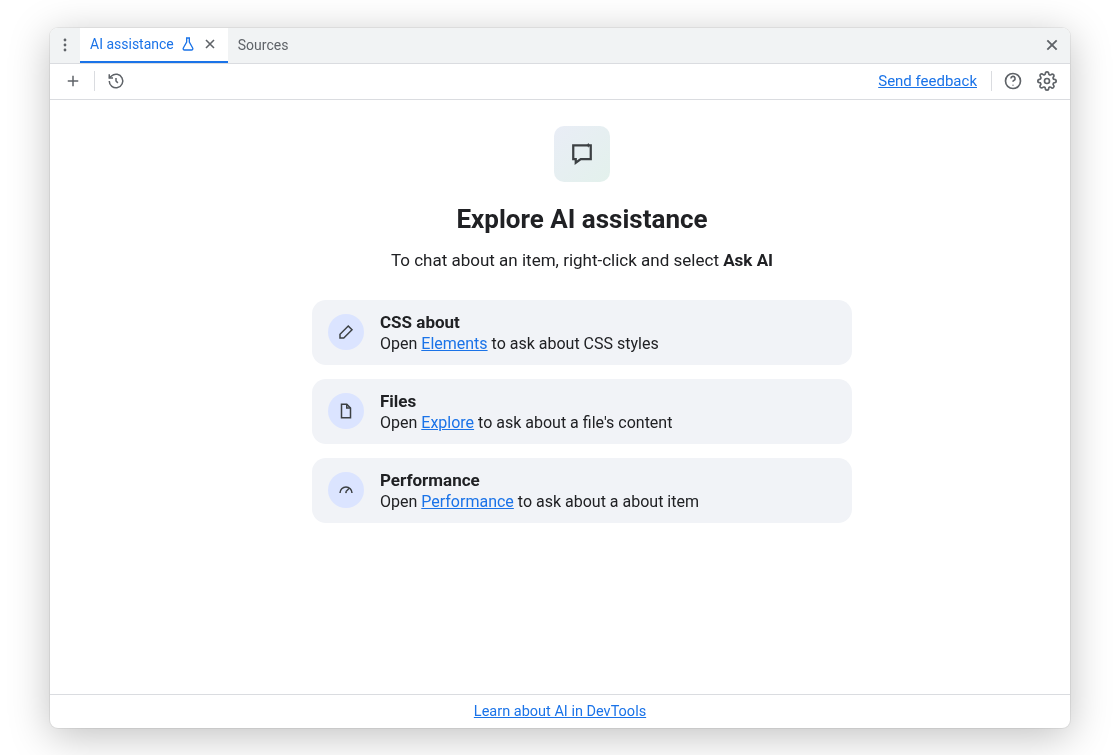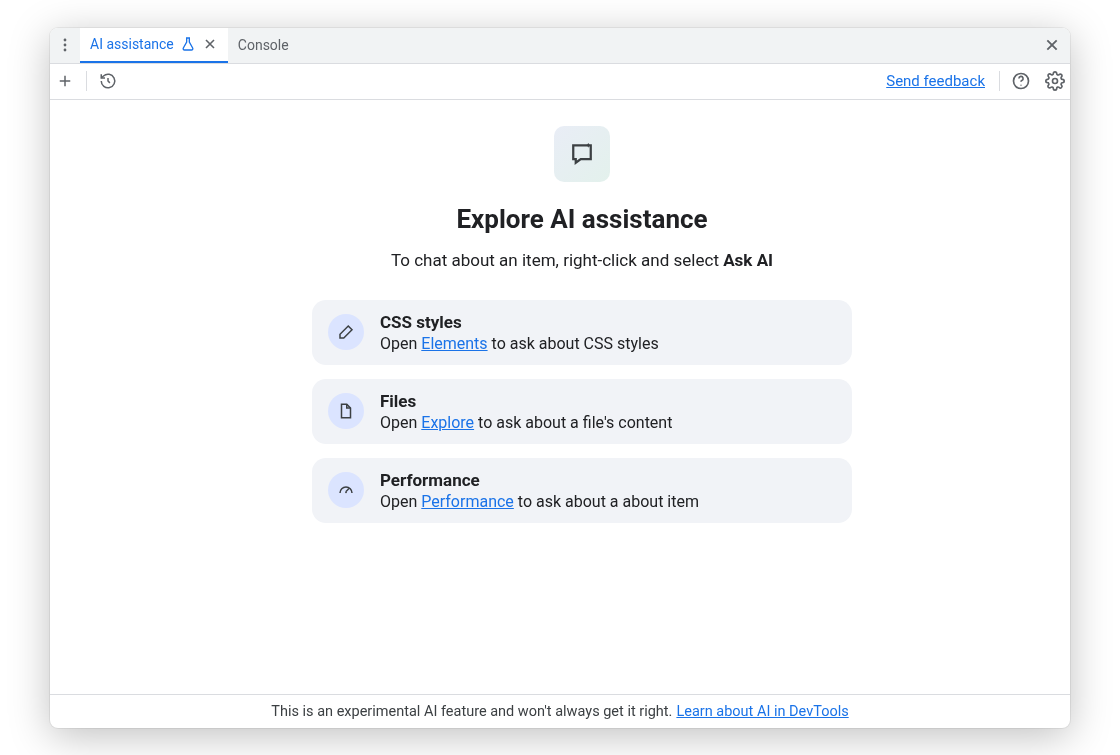--- a/index.html
+++ b/index.html
@@ -56,21 +56,21 @@
       width:16px;height:16px;display:flex;align-items:center;justify-content:center;
       color:#5f6368;border-radius:2px;font-size:14px;
     }
     .tabbar .spacer { flex:1; }
     .tabbar .close-x { width:36px;display:flex;align-items:center;justify-content:center;color:#5f6368;font-size:18px;cursor:pointer;}
     
     .toolbar {
       height: 36px;
       display:flex;
       align-items:center;
-      padding: 0 2px;
+      padding: 0 10px;
       border-bottom: 1px solid #dadce0;
       gap: 8px;
     }
     .tool-btn {
       width:26px;height:26px;display:flex;align-items:center;justify-content:center;
       color:#5f6368;border:none;background:transparent;cursor:pointer;border-radius:4px;
     }
     .tool-sep { width:1px;height:20px;background:#dadce0; }
     .toolbar .spacer { flex:1; }
     .feedback-link {
@@ -153,21 +153,21 @@
             <path d="M9 3h6M10 3v6l-5 9a2 2 0 0 0 1.8 3h10.4a2 2 0 0 0 1.8-3l-5-9V3"></path>
           </svg>
       </span>
       <span class="close">
         <svg width="12" height="12" viewBox="0 0 12 12">
             <path d="M2 2l8 8M10 2l-8 8" stroke="currentColor" stroke-width="1.6"></path>
           </svg>
       </span>
     </div>
     <div class="tab">
-      <span>Console</span>
+      <span>Sources</span>
     </div>
     <div class="spacer"></div>
     <div class="close-x">
       <svg width="14" height="14" viewBox="0 0 12 12">
           <path d="M2 2l8 8M10 2l-8 8" stroke="currentColor" stroke-width="1.6"></path>
         </svg>
     </div>
   </div>
 
   <div class="toolbar">
@@ -216,21 +216,21 @@
 
     <div class="cards">
 
       <div class="card">
         <div class="card-icon">
           <svg width="18" height="18" viewBox="0 0 24 24" fill="none" stroke="currentColor" stroke-width="2">
               <path d="M15 4l5 5L9 20H4v-5z"></path>
             </svg>
         </div>
         <div class="card-body">
-          <div class="card-title">CSS styles</div>
+          <div class="card-title">CSS about</div>
           <div class="card-desc">
             <span>Open </span><a>Elements</a><span> to ask about CSS styles</span>
           </div>
         </div>
       </div>
 
 
       <div class="card">
         <div class="card-icon">
           <svg width="18" height="18" viewBox="0 0 24 24" fill="none" stroke="currentColor" stroke-width="2">
@@ -259,17 +259,16 @@
           <div class="card-desc">
             <span>Open </span><a>Performance</a><span> to ask about a about item</span>
           </div>
         </div>
       </div>
 
     </div>
   </div>
 
   <div class="footer">
-    <span>This is an experimental AI feature and won't always get it right. </span>
     <a>Learn about AI in DevTools</a>
   </div>
 
 </div>
 
 </body></html>

